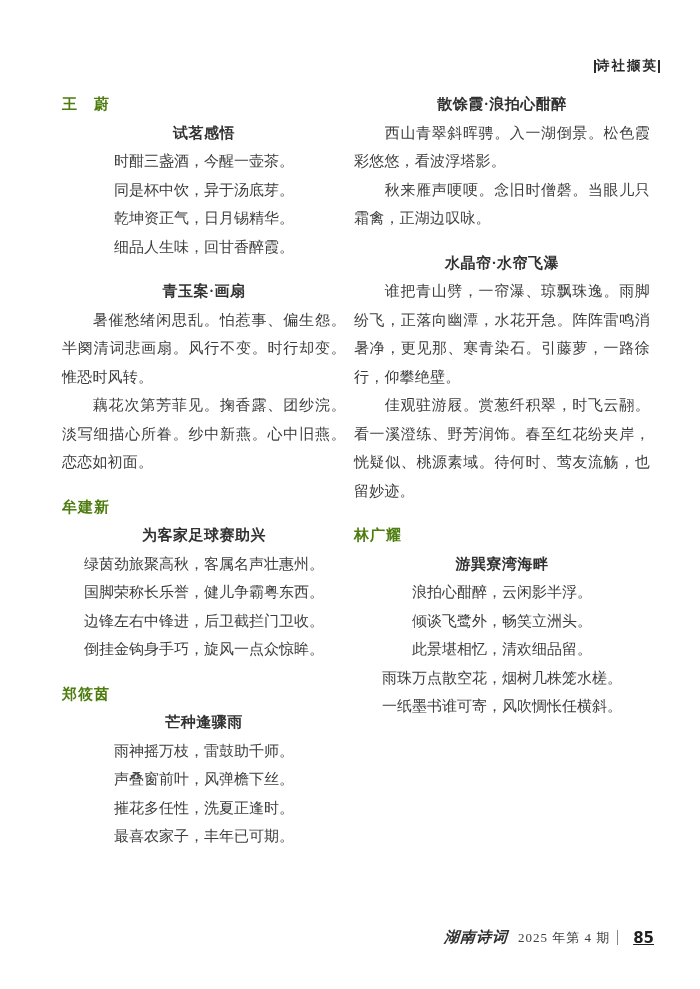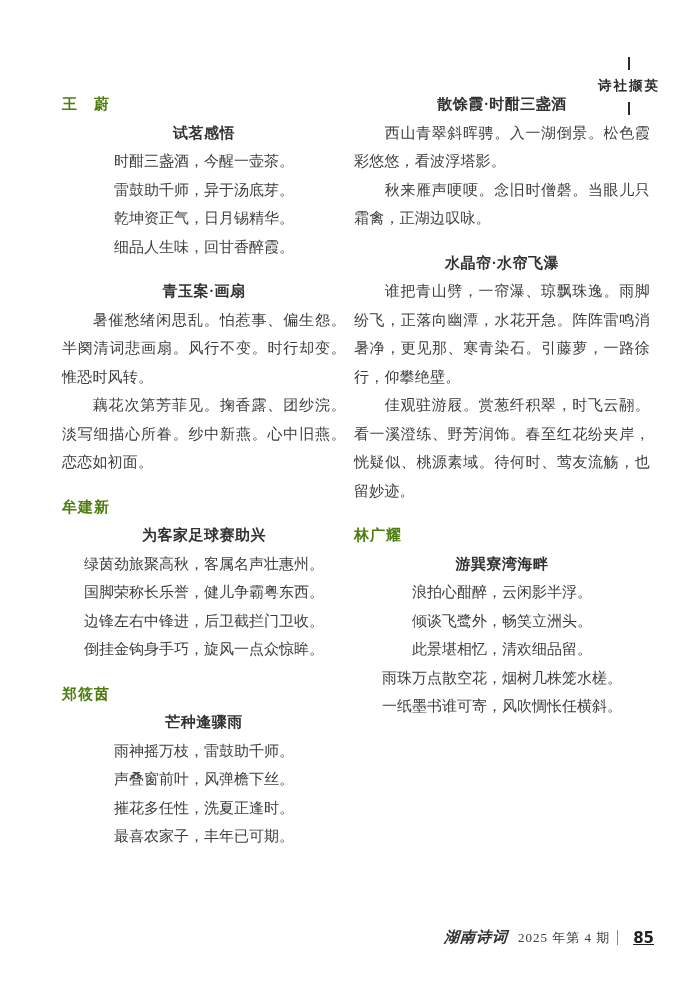--- a/index.html
+++ b/index.html
@@ -4,22 +4,22 @@
 <style>
   html,body { margin:0; padding:0; background:#ffffff; }
   .page {
     position:relative; width:700px; height:989px; background:#ffffff;
     font-family:"Liberation Serif","DejaVu Serif",serif;
     color:#3d3d3d; overflow:hidden;
   }
   
   .header {
     position:absolute; top:57px; right:40px;
-    display:flex; align-items:center; gap:7px;
-    font-size:13.5px; font-weight:bold; color:#2b2b2b; letter-spacing:2px;flex-direction:column;
+    display:flex; align-items:center; 
+    font-size:13.5px; font-weight:bold; color:#2b2b2b; letter-spacing:2px;
   }
   .hbar { width:2px; height:13px; background:#2b2b2b; }
   
   .col { position:absolute; top:90px; font-size:15px; line-height:28.5px; }
   .col-left  { left:62px;  width:284px; }
   .col-right { left:354px; width:296px; }
   .author { font-weight:bold; letter-spacing:1px; color:#4d7c0f; margin-top:16px; }
   .col > .author:first-child { margin-top:0; }
   .title  { font-weight:bold; text-align:center; color:#323232; letter-spacing:0.5px; margin-top:16px; }
   .author + .title { margin-top:0; }
@@ -50,33 +50,33 @@
 
   <div class="header">
     <span class="hbar"></span>
     <span>诗社撷英</span>
     <span class="hbar"></span>
   </div>
 
   <div class="col col-left" id="col-left">
       <div class="author">王　蔚</div>
       <div class="title">试茗感悟</div>
-      <div class="verse"><div class="verse-inner"><div>时酣三盏酒，今醒一壶茶。</div><div>雷鼓助千师，异于汤底芽。</div><div>乾坤资正气，日月锡精华。</div><div>细品人生味，回甘香醉霞。</div></div></div>
+      <div class="verse"><div class="verse-inner"><div>时酣三盏酒，今醒一壶茶。</div><div>同是杯中饮，异于汤底芽。</div><div>乾坤资正气，日月锡精华。</div><div>细品人生味，回甘香醉霞。</div></div></div>
       <div class="title">青玉案·画扇</div>
       <div class="para">暑催愁绪闲思乱。怕惹事、偏生怨。半阕清词悲画扇。风行不变。时行却变。惟恐时风转。</div>
       <div class="para">藕花次第芳菲见。掬香露、团纱浣。淡写细描心所眷。纱中新燕。心中旧燕。恋恋如初面。</div>
       <div class="author">牟建新</div>
       <div class="title">为客家足球赛助兴</div>
       <div class="verse"><div class="verse-inner"><div>绿茵劲旅聚高秋，客属名声壮惠州。</div><div>国脚荣称长乐誉，健儿争霸粤东西。</div><div>边锋左右中锋进，后卫截拦门卫收。</div><div>倒挂金钩身手巧，旋风一点众惊眸。</div></div></div>
       <div class="author">郑筱茵</div>
       <div class="title">芒种逢骤雨</div>
       <div class="verse"><div class="verse-inner"><div>雨神摇万枝，雷鼓助千师。</div><div>声叠窗前叶，风弹檐下丝。</div><div>摧花多任性，洗夏正逢时。</div><div>最喜农家子，丰年已可期。</div></div></div>
     </div>
   <div class="col col-right" id="col-right">
-      <div class="title">散馀霞·时酣三盏酒</div>
+      <div class="title">散馀霞·浪拍心酣醉</div>
       <div class="para">西山青翠斜晖骋。入一湖倒景。松色霞彩悠悠，看波浮塔影。</div>
       <div class="para">秋来雁声哽哽。念旧时僧磬。当眼儿只霜禽，正湖边叹咏。</div>
       <div class="title">水晶帘·水帘飞瀑</div>
       <div class="para">谁把青山劈，一帘瀑、琼飘珠逸。雨脚纷飞，正落向幽潭，水花开急。阵阵雷鸣消暑净，更见那、寒青染石。引藤萝，一路徐行，仰攀绝壁。</div>
       <div class="para">佳观驻游屐。赏葱纤积翠，时飞云翮。看一溪澄练、野芳润饰。春至红花纷夹岸，恍疑似、桃源素域。待何时、莺友流觞，也留妙迹。</div>
       <div class="author">林广耀</div>
       <div class="title">游巽寮湾海畔</div>
       <div class="verse"><div class="verse-inner"><div>浪拍心酣醉，云闲影半浮。</div><div>倾谈飞鹭外，畅笑立洲头。</div><div>此景堪相忆，清欢细品留。</div></div></div>
       <div class="verse"><div class="verse-inner"><div>雨珠万点散空花，烟树几株笼水槎。</div><div>一纸墨书谁可寄，风吹惆怅任横斜。</div></div></div>
     </div>

